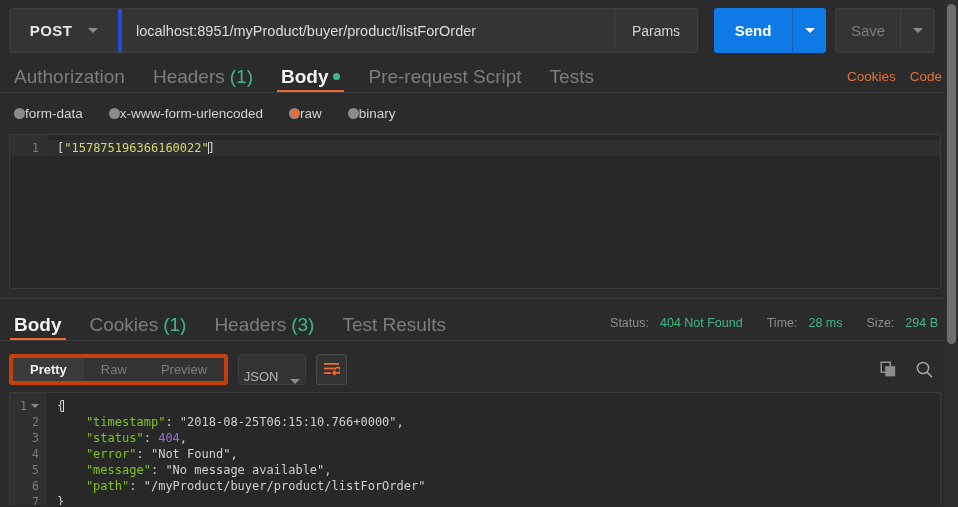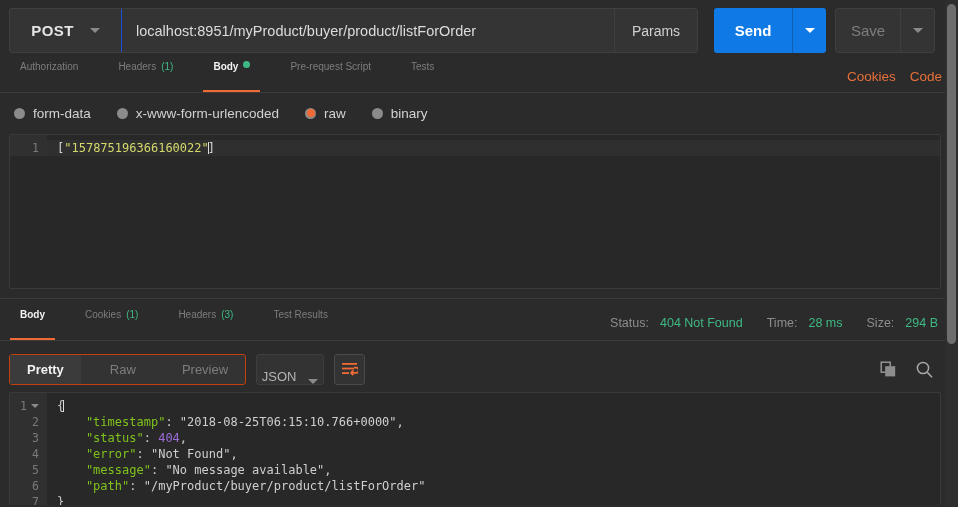--- a/index.html
+++ b/index.html
@@ -17,21 +17,21 @@
     position: absolute; left: 0; top: 0; width: 958px; height: 61px;
     background: #2b2b2b;
     display: flex; align-items: center;
   }
   #method-url-group {
     margin-left: 9px; height: 45px; display: flex; align-items: stretch;
     border: 1px solid #3f3f3f; border-radius: 3px; background: #343434;
   }
   #method-select {
     width: 112px; display: flex; align-items: center; justify-content: center;
-    gap: 16px; border-right: 1px solid #1d4ed8; cursor: pointer;
+    gap: 16px; border-right: 4px solid #1d4ed8; cursor: pointer;
   }
   #method-select .mlabel {
     font-size: 15px; font-weight: bold; color: #e4e4e4; letter-spacing: .4px;
   }
   .caret {
     width: 0; height: 0; border-left: 5px solid transparent;
     border-right: 5px solid transparent; border-top: 5px solid #8a8a8a;
   }
   #url-input {
     width: 492px; display: flex; align-items: center; padding-left: 14px;
@@ -70,22 +70,22 @@
     border-left: 1px solid #3f3f3f; cursor: pointer;
   }
 
   
   #request-tabs {
     position: absolute; left: 0; top: 61px; width: 958px; height: 32px;
     display: flex; align-items: flex-end;
     border-bottom: 1px solid #3c3c3c;
   }
   .rtab {
-    height: 31px; display: flex; align-items: flex-start; gap: 5px;
-    padding: 0 20px; font-size: 10px; color: #7d7d7d; cursor: pointer;
+    height: 31px; display: flex; align-items: center; gap: 5px;
+    padding: 0 14px; font-size: 19px; color: #7d7d7d; cursor: pointer;
     position: relative;
   }
   .rtab.active { color: #f2f2f2; font-weight: bold; }
   .rtab.active::after {
     content: ""; position: absolute; left: 10px; right: 10px; bottom: 0;
     height: 2px; background: #f06a35;
   }
   .rtab .count { color: #3fb984; }
   .green-dot {
     width: 7px; height: 7px; border-radius: 50%; background: #3fb984;
@@ -96,21 +96,21 @@
     padding-right: 16px; height: 31px;
   }
   .link-orange { font-size: 13.5px; color: #e8703a; cursor: pointer; }
 
   
   #body-type-row {
     position: absolute; left: 0; top: 94px; width: 958px; height: 38px;
     display: flex; align-items: center; padding-left: 14px; gap: 0;
   }
   .radio-opt {
-    display: flex; align-items: center; gap: 8px; margin-right: 26px;
+    display: flex; align-items: center; margin-right: 26px;
     cursor: pointer; font-size: 13.5px; color: #d2d2d2;
   }
   .radio {
     width: 11px; height: 11px; border-radius: 50%; background: #8b8b8b;
     display: inline-block; position: relative;
   }
   .radio.sel { background: #8b8b8b; }
   .radio.sel::after {
     content: ""; position: absolute; left: 1.5px; top: 1.5px;
     width: 8px; height: 8px; border-radius: 50%; background: #f06a35;
@@ -168,21 +168,21 @@
   .meta-label { color: #8d8d8d; }
   .meta-value { color: #3fb984; }
 
   
   #response-toolbar {
     position: absolute; left: 0; top: 348px; width: 958px; height: 42px;
     display: flex; align-items: center; padding-left: 9px;
   }
   #view-mode-group {
     height: 31px; display: flex; align-items: stretch;
-    background: #333333; border: 1px solid #c2410c; border-radius: 3px; gap: 12px;
+    background: #333333; border: 4px solid #c2410c; border-radius: 3px;
   }
   .view-mode {
     padding: 0 17px; display: flex; align-items: center; font-size: 13px;
     color: #7d7d7d; cursor: pointer;
   }
   .view-mode.active { color: #f2f2f2; font-weight: bold; background: #3b3b3b; }
   #response-format-select {
     margin-left: 10px; height: 31px; width: 68px; display: flex;
     align-items: flex-end; justify-content: center; gap: 12px;
     background: #333333; border: 1px solid #3e3e3e; border-radius: 3px;

